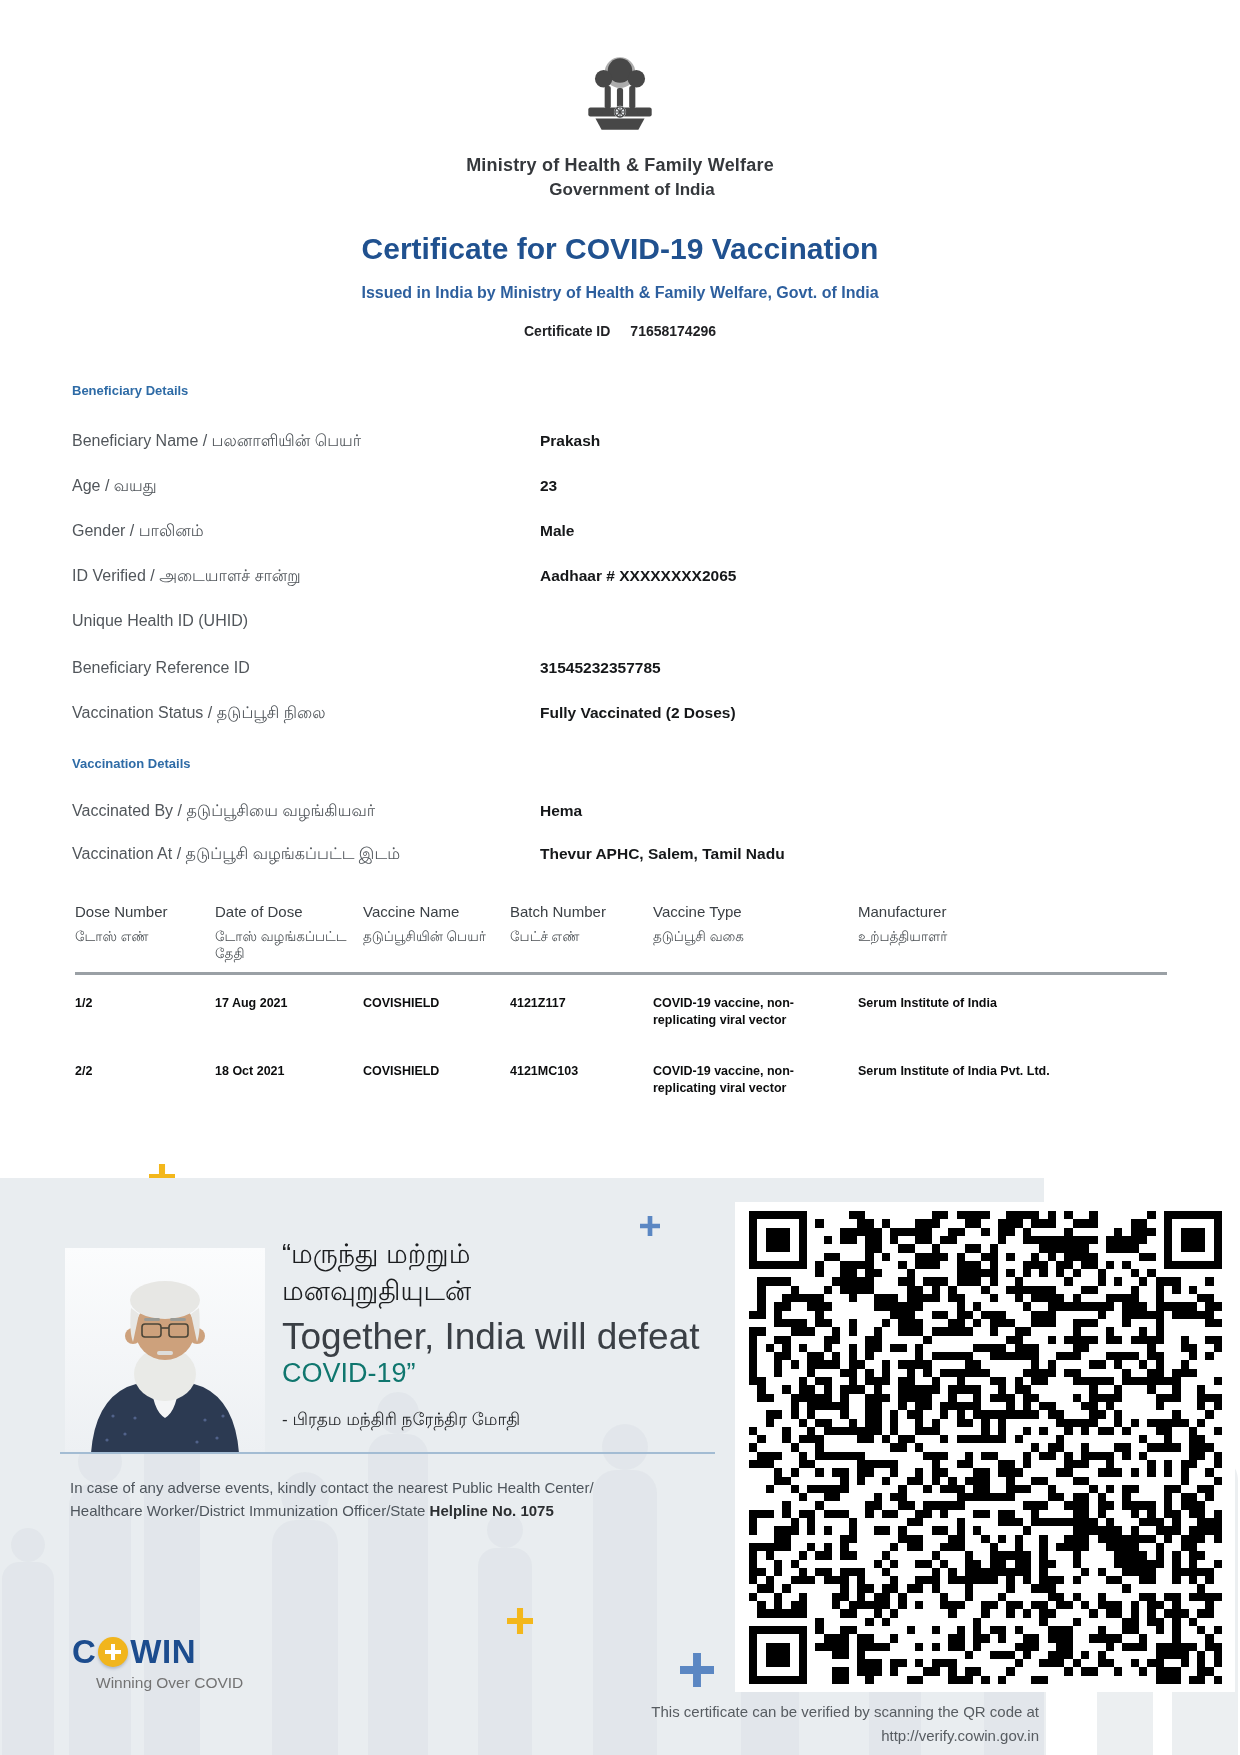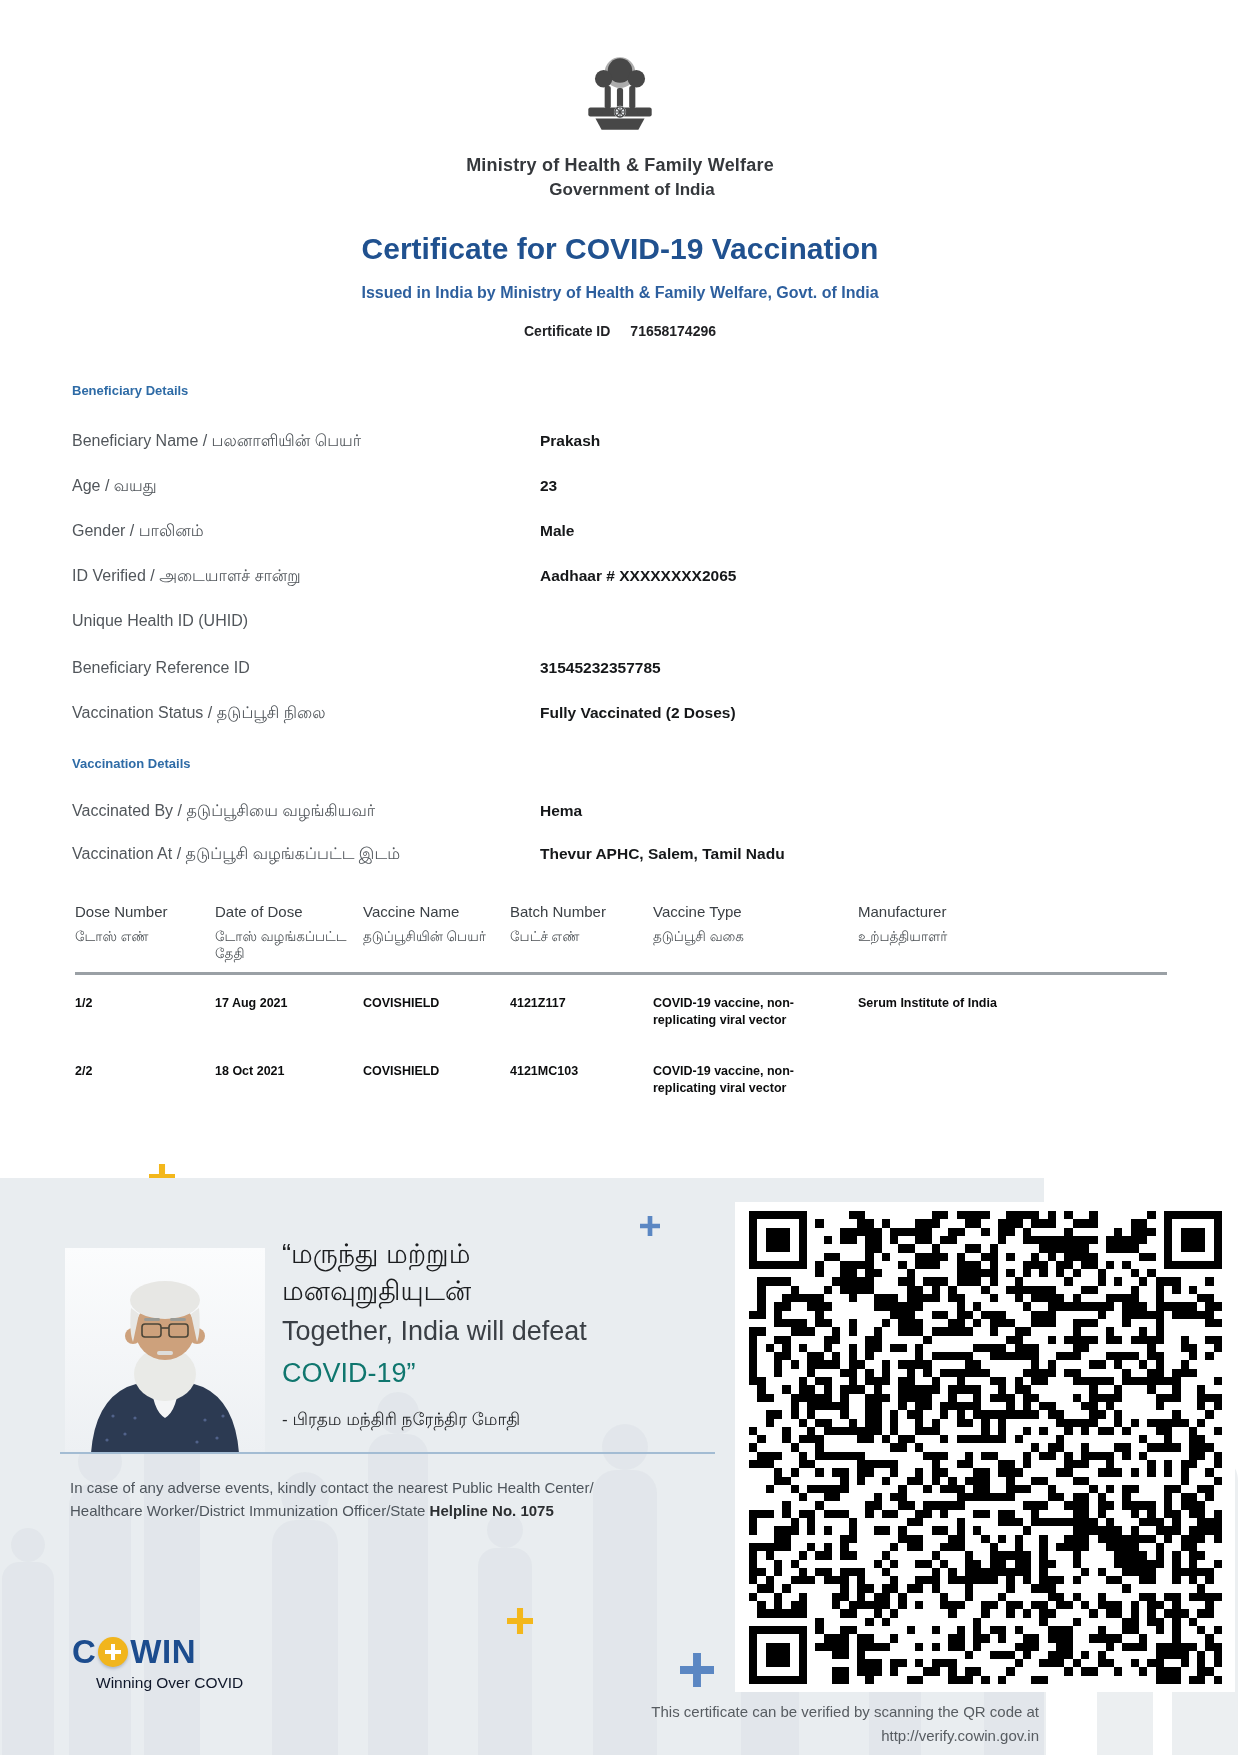--- a/index.html
+++ b/index.html
@@ -20,32 +20,32 @@
   .kv-value{position:absolute;left:468px;top:0;font-size:15.5px;font-weight:bold;color:#151719;white-space:nowrap;}
   .dose-table{position:absolute;left:75px;top:903px;width:1092px;display:grid;
               grid-template-columns:140px 148px 147px 143px 205px 1fr;}
   .th-en{font-size:15px;color:#3b4045;}
   .th-ta{font-size:13.5px;color:#4b5054;margin-top:8px;padding-right:14px;line-height:17px;}
   .t-divider{grid-column:1/-1;height:3px;background:#9aa0a5;margin-top:10px;}
   .td{font-size:12.5px;font-weight:bold;color:#0c0d0e;padding-top:20px;padding-right:16px;line-height:17px;}
   .td.r2{padding-top:34px;}
   .band{position:absolute;left:0;top:1178px;width:1044px;height:577px;background:#e9edf0;}
   .quote-ta{position:absolute;left:282px;top:58px;font-size:27px;font-weight:500;color:#1b1d1f;line-height:37px;}
-  .quote-en1{position:absolute;left:282px;top:138px;font-size:27px;color:#3a3f45;}
+  .quote-en1{position:absolute;left:282px;top:138px;font-size:37px;color:#3a3f45;}
   .quote-en2{position:absolute;left:282px;top:180px;font-size:27px;color:#0f766e;}
   .quote-attr{position:absolute;left:282px;top:232px;font-size:17px;color:#26282b;}
   .q-divider{position:absolute;left:60px;top:274px;width:655px;height:2px;background:#a3bcd3;}
   .adverse-en{position:absolute;left:70px;top:298px;width:580px;font-size:15px;color:#4e555c;line-height:23px;}
   .adverse-en b{color:#2b2e31;}
   .adverse-ta{position:absolute;left:70px;top:352px;width:565px;font-size:15.5px;color:#4e555c;line-height:30px;}
   .cowin{position:absolute;left:72px;top:455px;}
   .cowin-row{display:flex;align-items:center;gap:2px;}
   .cowin-c,.cowin-win{font-size:33px;font-weight:800;color:#1c4c8e;letter-spacing:.5px;}
   .cowin-o{width:30px;height:30px;border-radius:50%;background:#f1b51d;display:flex;align-items:center;justify-content:center;box-shadow:0 2px 3px rgba(40,60,90,.25);}
-  .cowin-tag{margin-left:24px;margin-top:3px;font-size:15.5px;font-weight:500;color:#0f172a;}
+  .cowin-tag{margin-left:24px;margin-top:3px;font-size:15.5px;font-weight:500;color:#737373;}
   .qr-box{position:absolute;left:735px;top:24px;width:500px;height:490px;background:#ffffff;}
   .verify{position:absolute;right:5px;top:522px;text-align:right;font-size:15px;color:#575c61;line-height:24px;}
   .modi{position:absolute;left:65px;top:70px;width:200px;height:205px;}
   .emblem{position:absolute;left:0;right:0;top:42px;text-align:center;}
   .motto{font-size:8px;color:#4a4a4a;margin-top:2px;}
 </style>
 </head>
 <body>
 
 <div class="page">
@@ -151,20 +151,21 @@
     <div class="td">17 Aug 2021</div>
     <div class="td">COVISHIELD</div>
     <div class="td">4121Z117</div>
     <div class="td">COVID-19 vaccine, non-replicating viral vector</div>
     <div class="td">Serum Institute of India</div>
     <div class="td r2">2/2</div>
     <div class="td r2">18 Oct 2021</div>
     <div class="td r2">COVISHIELD</div>
     <div class="td r2">4121MC103</div>
     <div class="td r2">COVID-19 vaccine, non-replicating viral vector</div>
+    <div class="td r2">Serum Institute of India Pvt. Ltd.</div>
   </div>
 
   <svg class="abs" style="left:149px;top:1164px" width="26" height="26" viewBox="0 0 24 24">
       <path d="M9.2 0h5.6v9.2H24v5.6h-9.2V24H9.2v-9.2H0V9.2h9.2z" fill="#f3b71b"></path>
     </svg>
 
   <div class="band">
     <svg id="silhouettes" class="abs" style="left:0;top:0" width="1240" height="577" fill="#dde2e7" opacity="0.55">
         <circle cx="28" cy="367" r="17"></circle>
         <rect x="2" y="384" width="52" height="210" rx="17"></rect>

